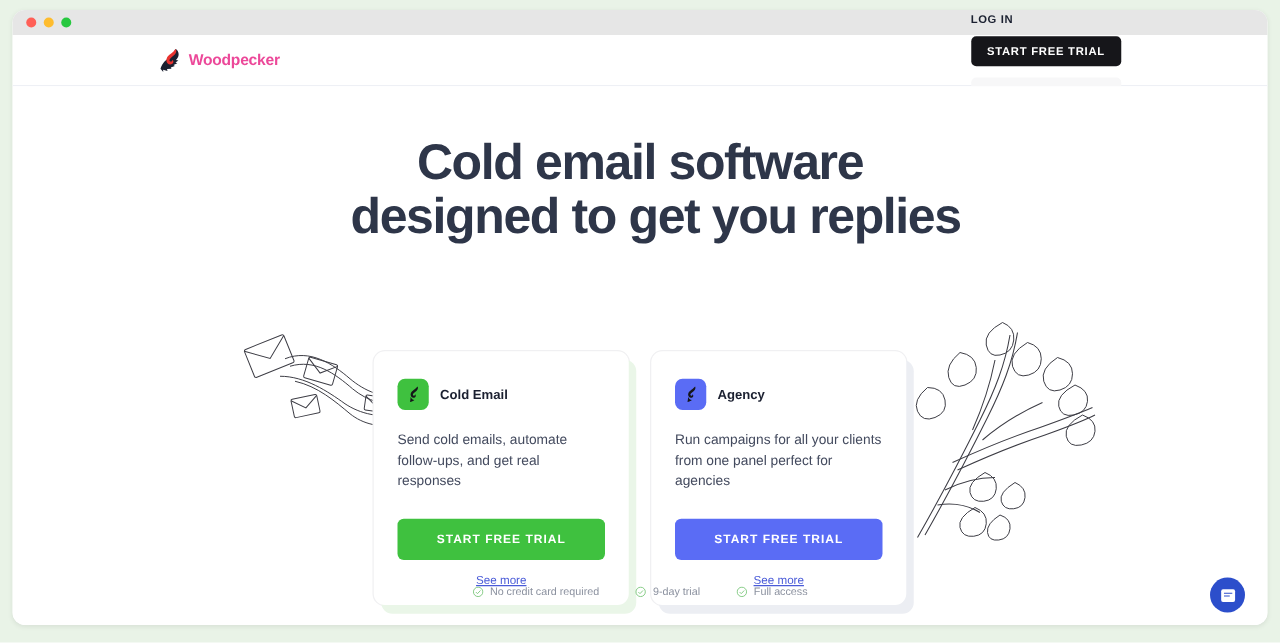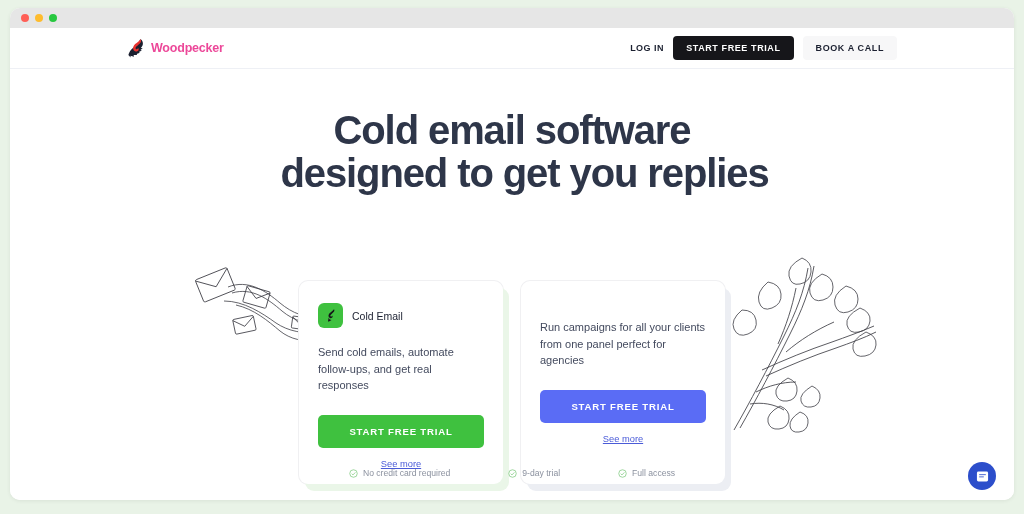--- a/index.html
+++ b/index.html
@@ -39,21 +39,21 @@
   .logo-mark { width:19px; height:21px; display:block; }
   .logo-text { font-size:12.5px; font-weight:700; color:#ec4899; letter-spacing:-.2px; }
 
   .nav { display:flex; align-items:center; gap:17px; margin-left:22px; }
   .nav-item {
     font-size:9.7px; color:#41475a; display:flex; align-items:center; gap:3px;
     cursor:pointer; white-space:nowrap;
   }
   .chev { width:6px; height:4px; display:block; }
 
-  .header-actions { display:flex; align-items:center; gap:9px; margin-left:auto; }
+  .header-actions { display:flex; gap:9px; margin-left:auto;flex-direction:column; }
   .login-link { font-size:9px; font-weight:700; color:#1b2030; letter-spacing:.5px; cursor:pointer; }
   .btn-dark {
     background:#16161a; color:#fff; font-size:9px; font-weight:700; letter-spacing:.6px;
     padding:7px 13px; border-radius:4px; border:none; cursor:pointer; white-space:nowrap;
   }
   .btn-ghost {
     background:#f7f7f8; color:#1b2030; font-size:9px; font-weight:700; letter-spacing:.6px;
     padding:7px 13px; border-radius:4px; border:none; cursor:pointer; white-space:nowrap;
   }
 
@@ -86,41 +86,41 @@
     box-shadow:6px 7px 0 0 #eceef3, 0 0 0 1px #f0f0f2;
   }
   .card-head { display:flex; align-items:center; gap:9px; }
   .card-icon {
     width:25px; height:25px; border-radius:6px;
     display:flex; align-items:center; justify-content:center; flex:none;
   }
   .card-icon.green { background:#3fc13f; }
   .card-icon.blue  { background:#5a6cf5; }
   .card-icon svg { width:14px; height:16px; display:block; }
-  .card-title { font-size:10.5px; font-weight:400; color:#1b2030; }
+  .card-title { font-size:10.5px; font-weight:700; color:#1b2030; }
   .card-desc {
     margin-top:16px; font-size:11px; line-height:1.5; color:#434a5e;
   }
   .card-cta {
     display:block; width:100%; margin-top:21px;
     border:none; border-radius:5px; cursor:pointer;
     font-size:9.6px; font-weight:700; letter-spacing:.8px; color:#fff;
     padding:11px 0; text-align:center;
   }
   .card-cta.green { background:#3fc13f; }
   .card-cta.blue  { background:#5a6cf5; }
   .see-more {
     display:block; margin-top:11px; text-align:center;
     font-size:9.3px; color:#4a5bd8; text-decoration:underline; cursor:pointer;
   }
 
   
   .perks {
     position:absolute; top:399px; left:0; right:0;
-    display:flex; justify-content:center; gap:58px;
+    display:flex; justify-content:center; gap:29px;
   }
   .perk { display:flex; align-items:center; gap:5px; font-size:8.6px; color:#8b919f; }
   .perk svg { width:9px; height:9px; display:block; flex:none; }
 
   
   .trusted {
     position:absolute; top:427px; left:0; right:0;
     display:flex; align-items:center; justify-content:center;
   }
   .trusted-inner { width:610px; display:flex; align-items:center; }
@@ -240,20 +240,29 @@
             </svg>
           </span>
           <span class="card-title">Cold Email</span>
         </div>
         <p class="card-desc">Send cold emails, automate follow-ups, and get real responses</p>
         <button class="card-cta green">START FREE TRIAL</button>
         <a class="see-more">See more</a>
       </div>
 
       <div class="card agency">
+        <div class="card-head">
+          <span class="card-icon blue">
+            <svg viewBox="0 0 19 21">
+              <path d="M13.7 1.2c.6 1.2.4 2.5-.3 3.6-.9 1.4-2.4 2.4-3.7 3.5-.4.3-.8.7-1 1.2-.3.7 0 1.4.6 1.7.5.2 1.1 0 1.4-.4.2-.3.2-.7.1-1 .8.4 1.1 1.4.8 2.2-.4 1-1.5 1.6-2.6 1.5-1.4-.1-2.5-1.2-2.8-2.6-.3-1.5.3-3 1.3-4.1C8.7 5.3 10.6 4.3 12 2.9c.6-.6 1.1-1.2 1.7-1.7z" fill="#16161a"></path>
+              <path d="M6.2 12.4c.5 1.9 2 3.3 4 3.5-1.3 1.2-3 2-4.8 2.2.4-1.9.6-3.8.8-5.7z" fill="#16161a"></path>
+            </svg>
+          </span>
+          <span class="card-title">Agency</span>
+        </div>
         <p class="card-desc">Run campaigns for all your clients from one panel perfect for agencies</p>
         <button class="card-cta blue">START FREE TRIAL</button>
         <a class="see-more">See more</a>
       </div>
 
     </div>
 
     <div class="perks">
       <span class="perk">
         <svg viewBox="0 0 12 12">

